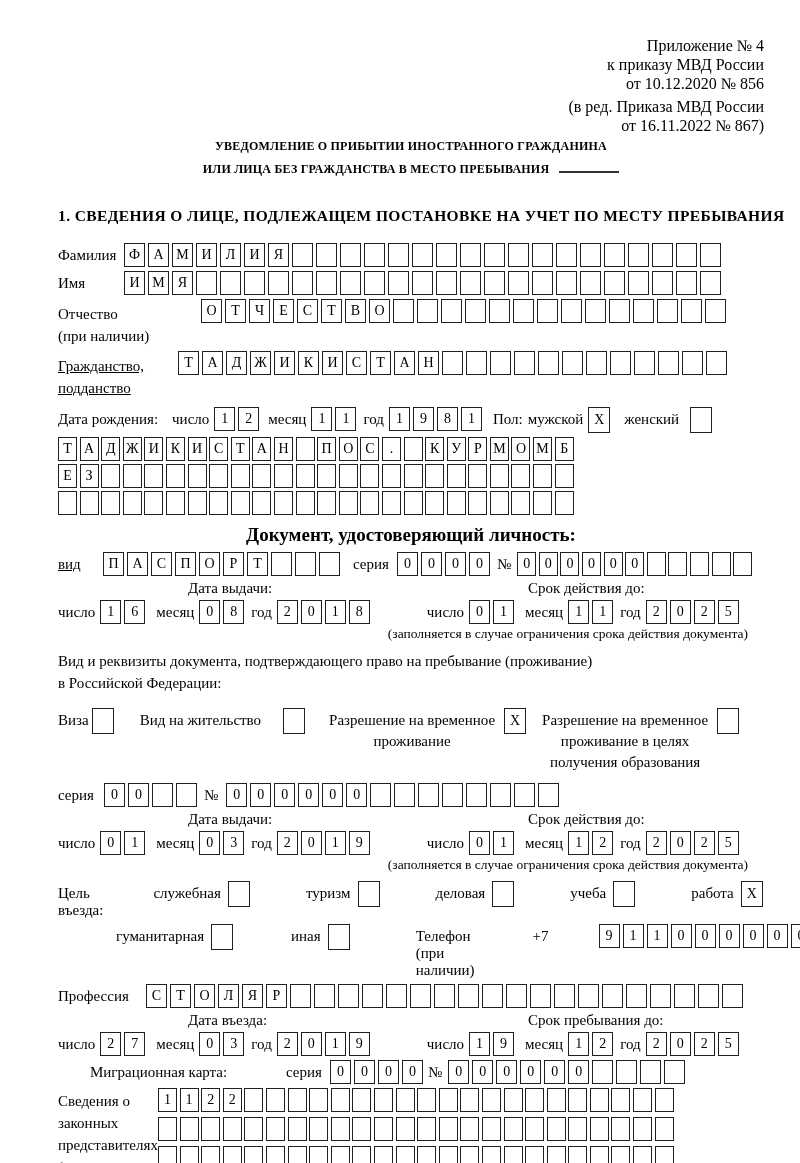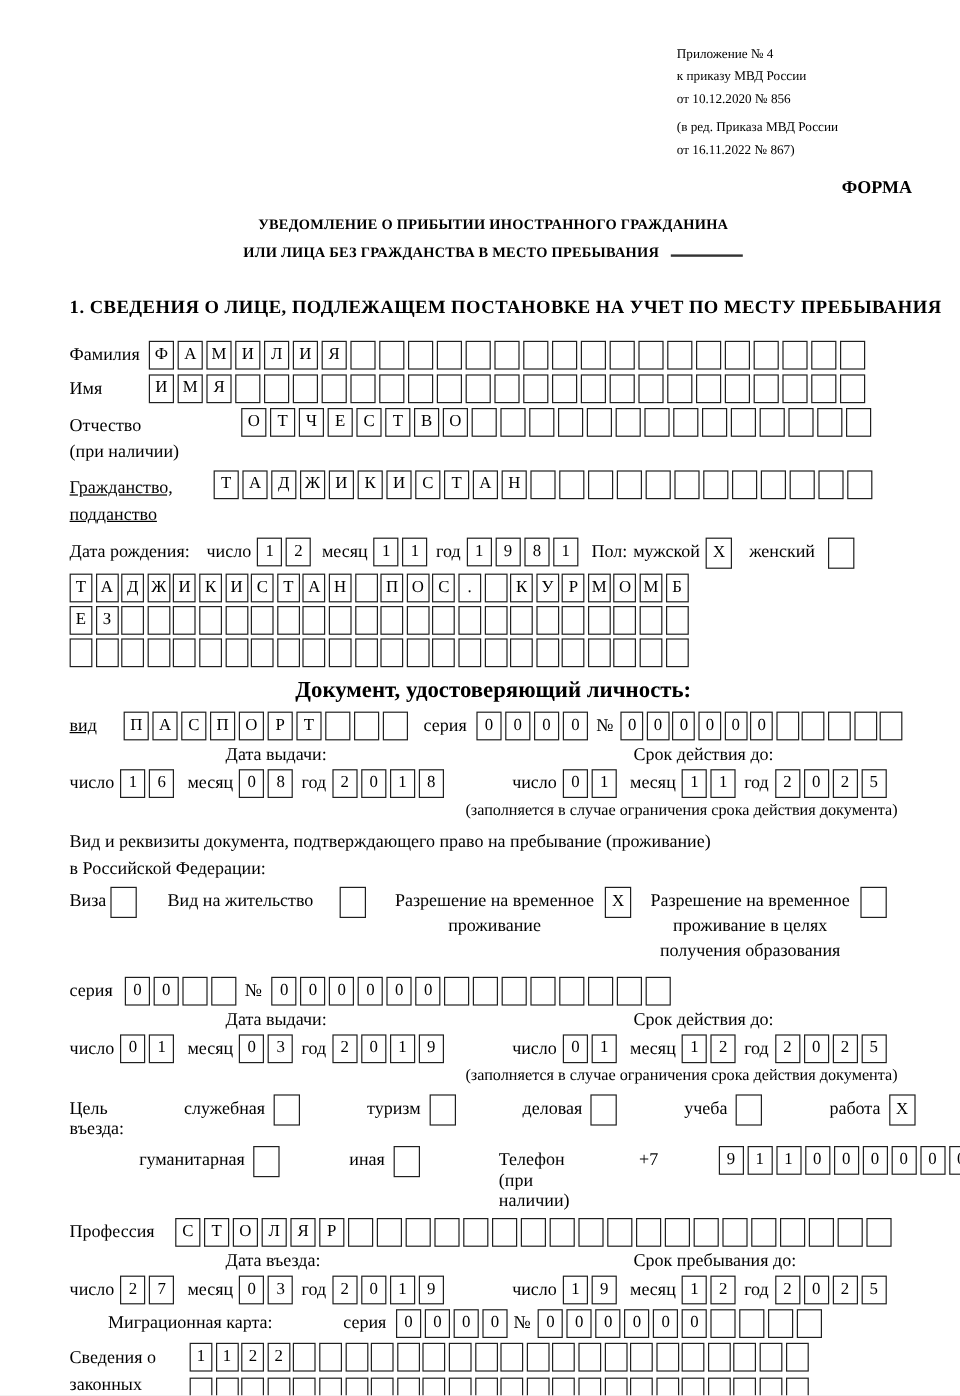--- a/index.html
+++ b/index.html
@@ -3,21 +3,21 @@
 <meta charset="utf-8">
 <style>
   html,body{margin:0;padding:0;background:#e8e8e8;}
   .page{
     width:800px;height:1163px;background:#ffffff;color:#000;
     font-family:"Liberation Serif","DejaVu Serif",serif;
     font-size:15px;box-sizing:border-box;
     padding:36px 36px 16px 58px;position:relative;overflow:hidden;
   }
   
-  .annex{width:200px;margin-left:auto;margin-right:0;line-height:19px;font-size:11px;}
+  .annex{width:200px;margin-left:auto;margin-right:0;line-height:19px;font-size:16px;text-align:right;}
   .annex-note{margin-top:4px;}
   .forma{text-align:right;font-weight:bold;margin:14px 4px 10px 0;font-size:15px;}
   .title{text-align:center;font-weight:bold;font-size:12px;line-height:23px;margin-bottom:26px;letter-spacing:.2px;}
   .title-underline{display:inline-block;width:60px;border-bottom:2px solid #333;height:13px;margin-left:10px;}
   .section1{font-weight:bold;font-size:15.5px;letter-spacing:.4px;margin-bottom:18px;white-space:nowrap;}
   
   .row{display:flex;align-items:flex-start;margin-bottom:4px;}
   .lbl{flex:none;padding-top:4px;}
   .cells{white-space:nowrap;flex:none;}
   .cell{
@@ -37,21 +37,21 @@
   .ml-lines div{line-height:22px;}
   .doc-header{text-align:center;font-weight:bold;margin:6px 0 6px 0;font-size:19px;}
   .date-head{position:relative;height:20px;font-size:15px;}
   .dh-left{position:absolute;left:130px;}
   .dh-right{position:absolute;left:470px;}
   .date-row .dl{padding-top:4px;margin-right:5px;}
   .grp{display:flex;}
   .grp .dl{flex:none;}
   .grp2{margin-left:54px;}
   .note{text-align:right;font-size:13.5px;margin:-2px 16px 8px 0;}
-  .intro{line-height:22px;margin-bottom:4px;}
+  .intro{line-height:22px;margin-bottom:14px;}
   .types-row{display:flex;align-items:flex-start;margin-bottom:10px;}
   .type-item{display:flex;align-items:flex-start;}
   .type-lbl{text-align:center;line-height:21px;padding-top:2px;}
   .type-item .chk{margin-left:9px;}
   .opt{display:flex;align-items:flex-start;}
   .opt .olbl{padding-top:4px;margin-right:7px;}
   .purpose-row{display:flex;align-items:flex-start;margin-bottom:5px;gap:44px;}
 </style>
 </head>
 <body>
@@ -61,21 +61,20 @@
   <div class="annex">
     <div>Приложение № 4</div>
     <div>к приказу МВД России</div>
     <div>от 10.12.2020 № 856</div>
     <div class="annex-note">
       <div>(в ред. Приказа МВД России</div>
       <div>от 16.11.2022 № 867)</div>
     </div>
   </div>
 
-  <div class="forma">ФОРМА</div>
 
   <div class="title">
     <div>УВЕДОМЛЕНИЕ О ПРИБЫТИИ ИНОСТРАННОГО ГРАЖДАНИНА</div>
     <div><span>ИЛИ ЛИЦА БЕЗ ГРАЖДАНСТВА В МЕСТО ПРЕБЫВАНИЯ</span><span class="title-underline"></span></div>
   </div>
 
   <div class="section1">1. СВЕДЕНИЯ О ЛИЦЕ, ПОДЛЕЖАЩЕМ ПОСТАНОВКЕ НА УЧЕТ ПО МЕСТУ ПРЕБЫВАНИЯ</div>
 
   <div class="row">
     <span class="lbl w66">Фамилия</span>

